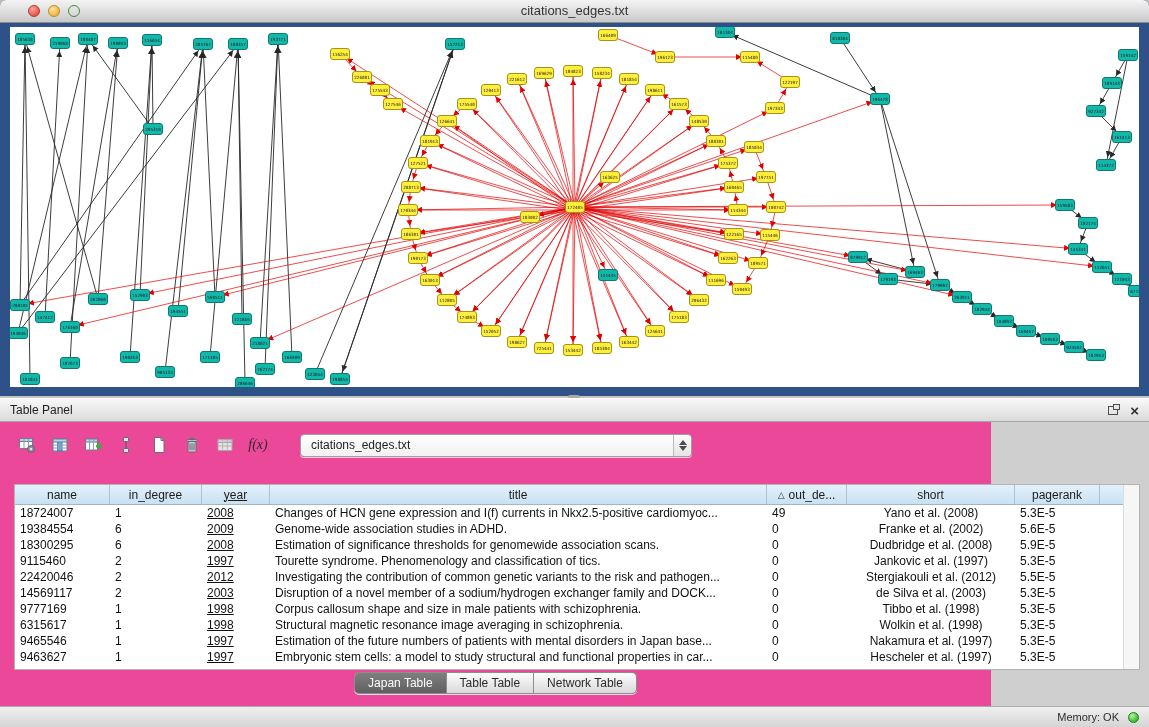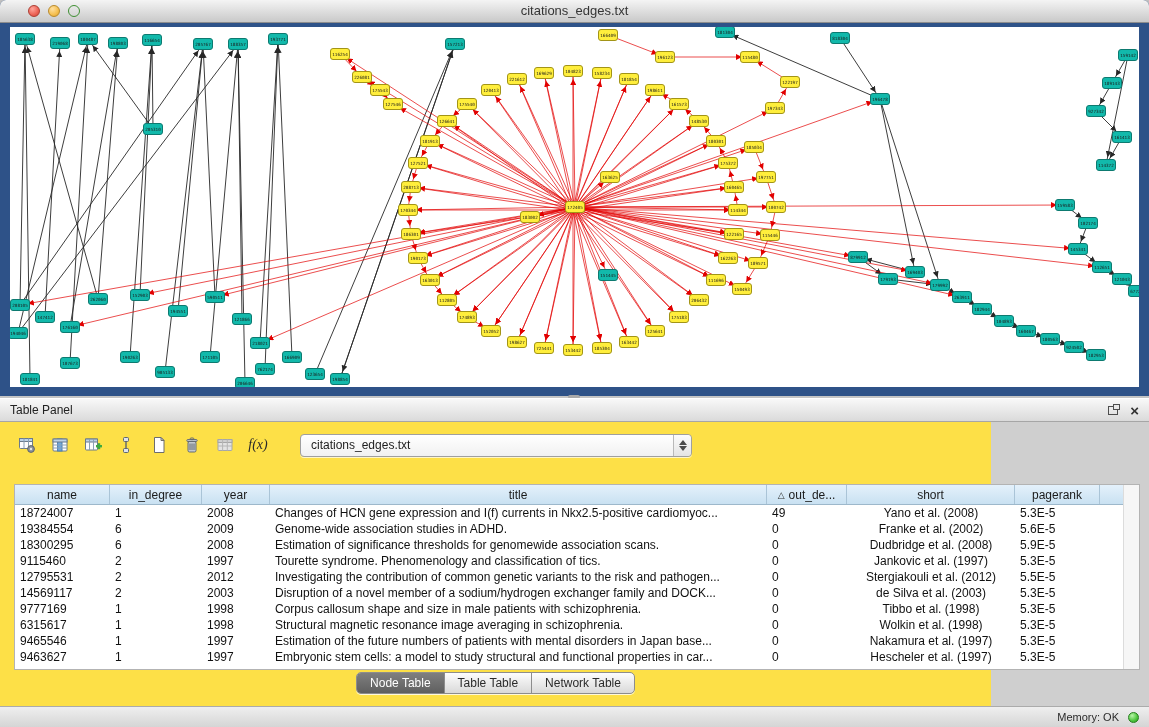--- a/index.html
+++ b/index.html
@@ -35,21 +35,21 @@
   .panel-header{position:absolute;left:0;top:398px;width:1149px;height:22px;
                 background:linear-gradient(#f8f8f8,#dadada);
                 border-top:1px solid #ffffff;border-bottom:1px solid #a6a6a6;}
   .panel-header .ph-title{position:absolute;left:10px;top:0;line-height:22px;font-size:12px;color:#222;}
   .ph-icons{position:absolute;right:10px;top:0;height:22px;display:flex;align-items:center;gap:12px;}
   .float-ico{width:10px;height:9px;border:1.5px solid #4d4d4d;position:relative;box-sizing:border-box;}
   .float-ico:after{content:"";position:absolute;right:-3px;top:-3px;width:5px;height:4px;border:1.5px solid #4d4d4d;background:#e8e8e8;}
   .close-ico{font-size:15px;font-weight:bold;color:#333;line-height:15px;}
 
   
-  .panel-body{position:absolute;left:0;top:422px;width:991px;height:284px;background:#fde047;}
+  .panel-body{position:absolute;left:0;top:422px;width:991px;height:284px;background:#ec4899;}
 
   .toolbar{position:absolute;left:14px;top:9px;height:28px;display:flex;align-items:center;gap:7px;}
   .tool-btn{width:26px;height:26px;display:flex;align-items:center;justify-content:center;border-radius:4px;}
   .fx{font-family:"Liberation Serif",serif;font-style:italic;font-size:14px;color:#2a2a2a;}
   .net-select{margin-left:22px;width:392px;height:23px;box-sizing:border-box;
               border:1px solid #9f9f9f;border-radius:4px;background:linear-gradient(#ffffff,#f1f1f1);
               display:flex;align-items:center;position:relative;box-shadow:0 1px 0 rgba(255,255,255,.7);}
   .net-select .val{flex:1;font-size:12px;color:#1e1e1e;padding-left:10px;}
   .stepper{width:17px;height:100%;border-left:1px solid #b9b9b9;display:flex;flex-direction:column;
            align-items:center;justify-content:center;gap:1px;background:linear-gradient(#fcfcfc,#e4e4e4);
@@ -62,21 +62,21 @@
   .table-area{position:absolute;left:14px;top:62px;width:1126px;height:186px;box-sizing:border-box;
               background:#ffffff;border:1px solid #b3b3b3;overflow:hidden;}
   .t-header{display:flex;height:20px;background:linear-gradient(#e4f1fb,#c9e1f2);
             border-bottom:1px solid #9db8cb;box-sizing:border-box;}
   .th{box-sizing:border-box;border-right:1px solid #aac4d7;font-size:12px;color:#1b1b1b;
       display:flex;align-items:center;justify-content:center;gap:4px;white-space:nowrap;overflow:hidden;}
   .th .sort{font-size:9px;color:#333;}
   .t-body{position:relative;}
   .tr{display:flex;height:16px;align-items:center;}
   .td{box-sizing:border-box;font-size:12px;color:#111;padding:0 5px;white-space:nowrap;overflow:hidden;}
-  .c0{width:95px;} .c1{width:92px;} .c2{width:68px;} .c3{width:497px;}
+  .c0{width:95px;} .c1{width:92px;} .c2{width:68px;text-decoration:underline;} .c3{width:497px;}
   .c4{width:80px;} .c5{width:168px;} .c6{width:85px;}
   .td.c5{text-align:center;}
   .vscroll{position:absolute;right:0;top:0;bottom:0;width:15px;background:#f6f6f6;border-left:1px solid #dcdcdc;}
 
   
   .tabs-row{position:absolute;left:0;top:250px;width:100%;display:flex;justify-content:center;}
   .tabs{display:inline-flex;border:1px solid #8d8d8d;border-radius:5px;overflow:hidden;
         background:linear-gradient(#fdfdfd,#d9d9d9);box-shadow:0 1px 0 rgba(255,255,255,.8);}
   .segment{padding:3px 13px;font-size:12px;color:#2b2b2b;border-right:1px solid #8d8d8d;line-height:14px;}
   .segment:last-child{border-right:none;}
@@ -862,21 +862,21 @@
         <div class="tr">
           <div class="td c0">9115460</div>
           <div class="td c1">2</div>
           <div class="td c2">1997</div>
           <div class="td c3">Tourette syndrome. Phenomenology and classification of tics.</div>
           <div class="td c4">0</div>
           <div class="td c5">Jankovic et al. (1997)</div>
           <div class="td c6">5.3E-5</div>
         </div>
         <div class="tr">
-          <div class="td c0">12795531</div>
+          <div class="td c0">22420046</div>
           <div class="td c1">2</div>
           <div class="td c2">2012</div>
           <div class="td c3">Investigating the contribution of common genetic variants to the risk and pathogen...</div>
           <div class="td c4">0</div>
           <div class="td c5">Stergiakouli et al. (2012)</div>
           <div class="td c6">5.5E-5</div>
         </div>
         <div class="tr">
           <div class="td c0">14569117</div>
           <div class="td c1">2</div>
@@ -921,21 +921,21 @@
           <div class="td c4">0</div>
           <div class="td c5">Hescheler et al. (1997)</div>
           <div class="td c6">5.3E-5</div>
         </div>
       </div>
     <div class="vscroll"></div>
   </div>
 
   <div class="tabs-row">
     <div class="tabs">
-        <div class="segment selected">Node Table</div>
+        <div class="segment selected">Japan Table</div>
         <div class="segment">Table Table</div>
         <div class="segment">Network Table</div>
       </div>
   </div>
 </div>
 
 <div class="statusbar">
   <div class="mem">
     <span>Memory: OK</span>
     <div class="mem-dot"></div>

